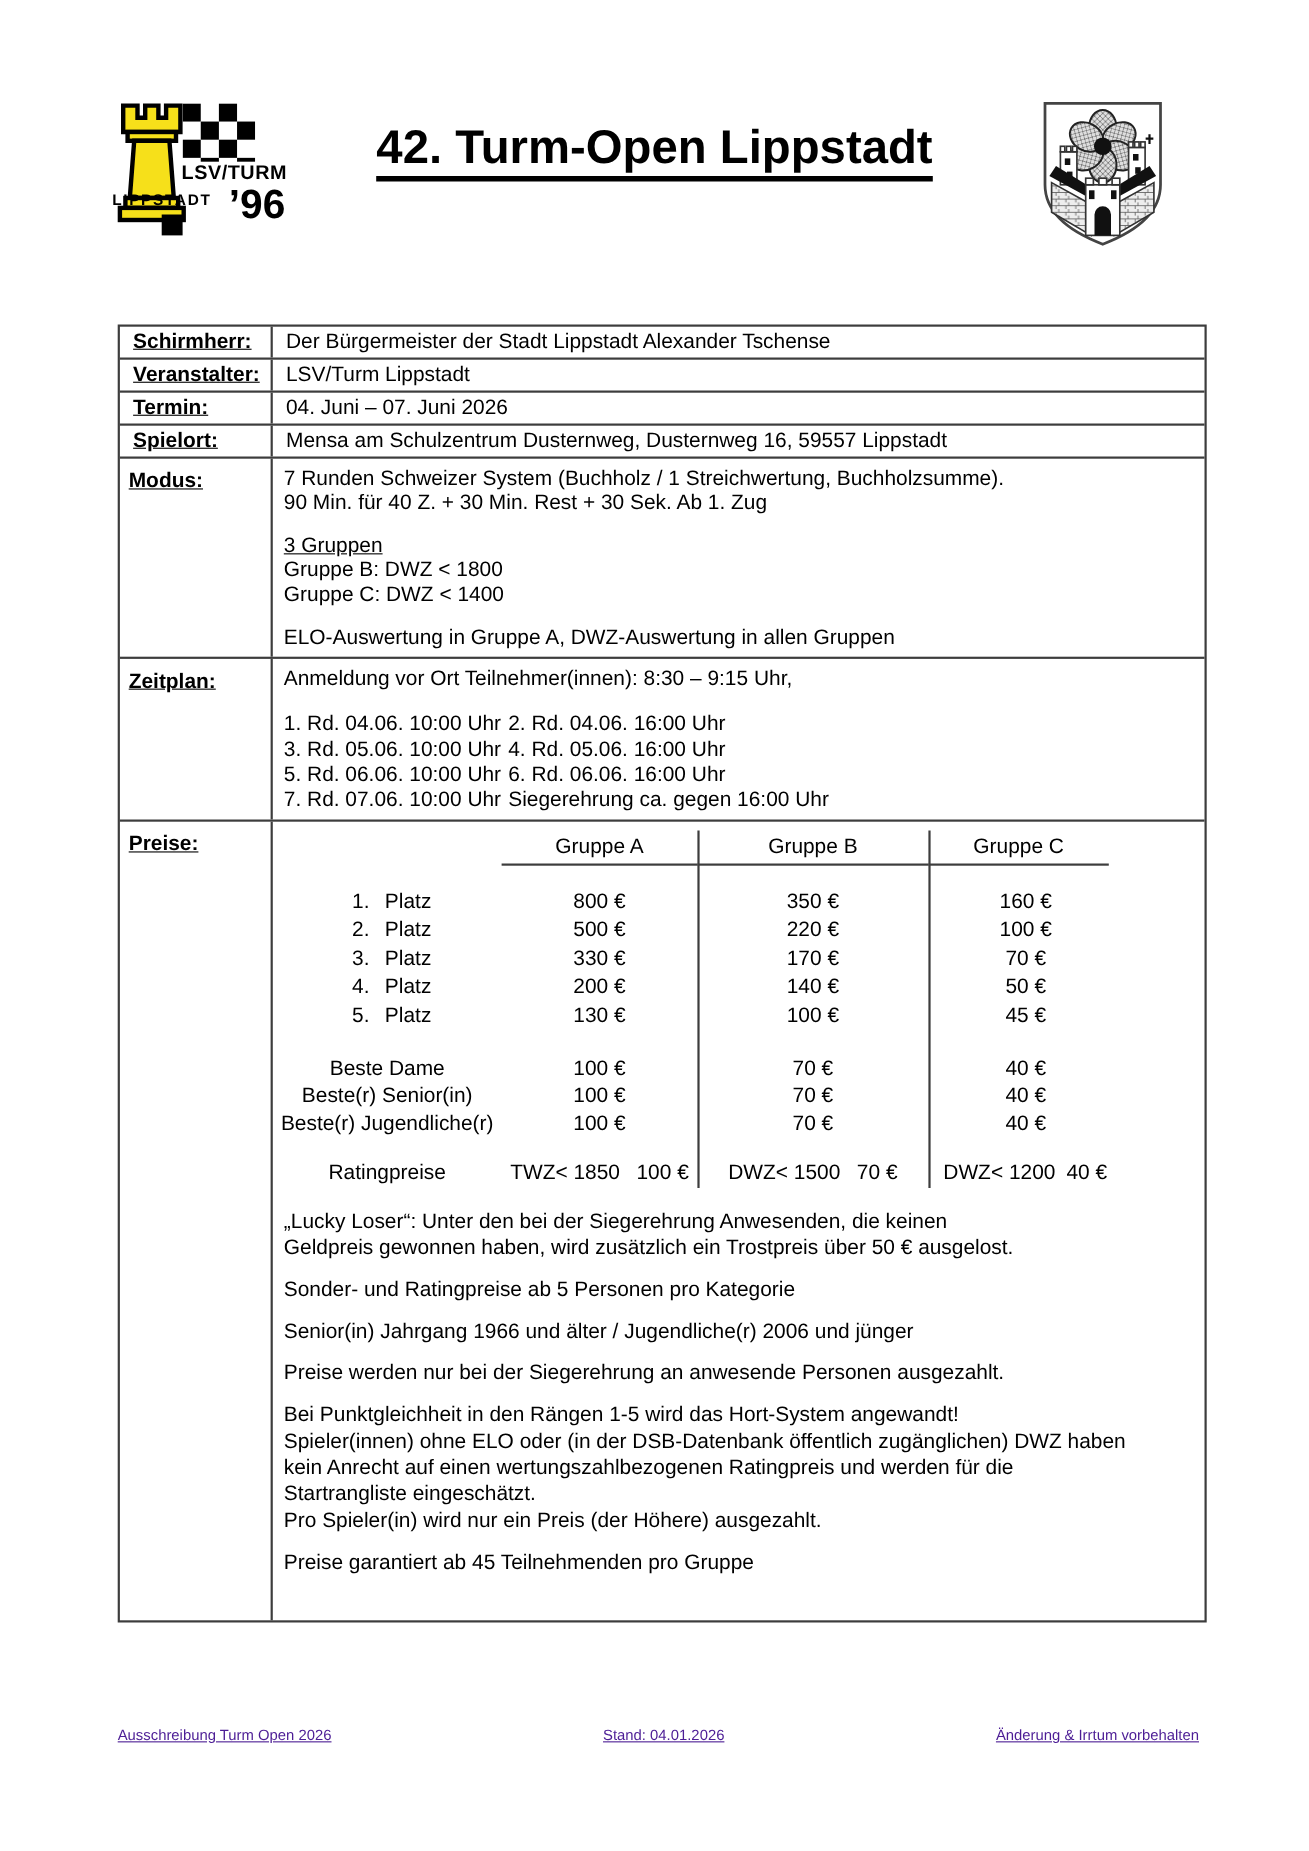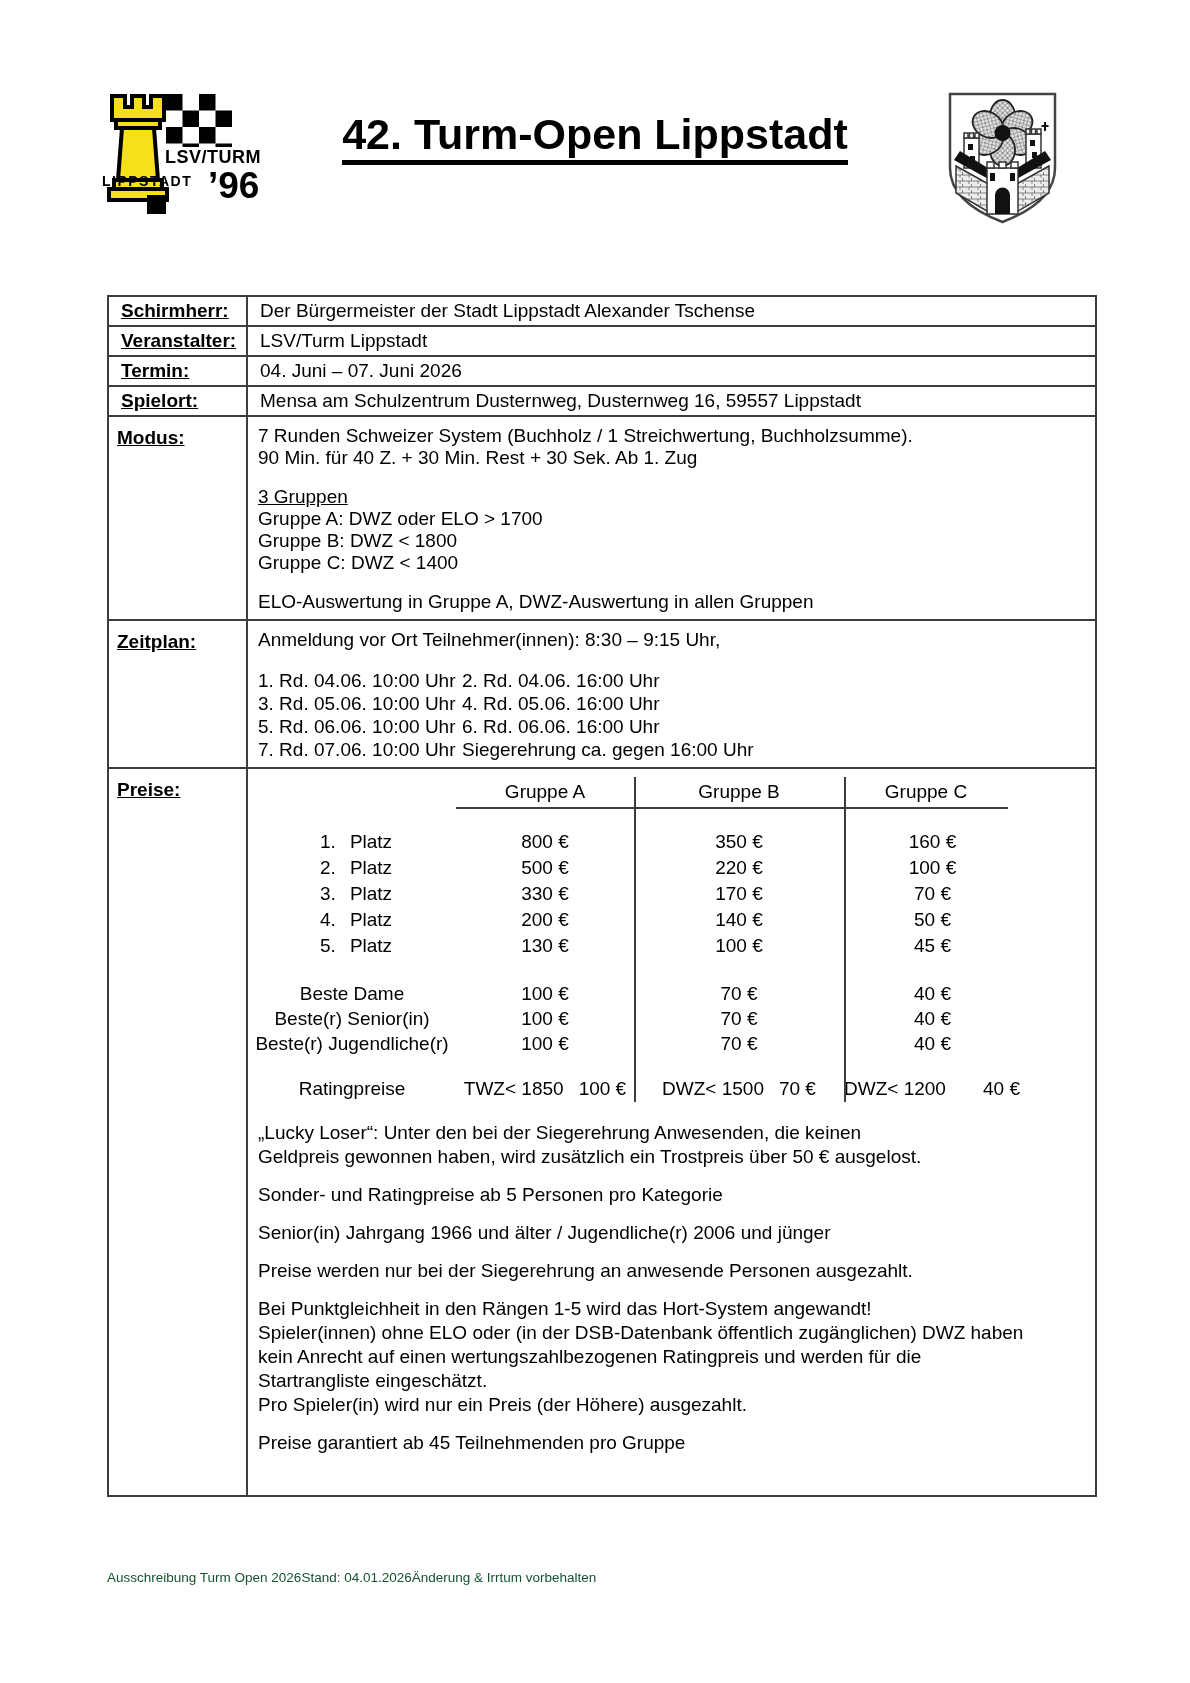--- a/index.html
+++ b/index.html
@@ -65,30 +65,30 @@
   .prow.phead { height:32px; }
   .phead .h { text-align:center; border-bottom:2px solid #3d3d3d; height:32px; line-height:30px; box-sizing:border-box; }
   .phead .h.hc { margin-right:52px; }
   .spacer18 { height:18px; } .spacer20 { height:20px; } .spacer22 { height:22px; }
   .prow.platz { height:26px; } .prow.special { height:25px; } .prow.rating { height:30px; }
   .pcell { text-align:center; }
   .pcell.cc { padding-right:52px;padding-left:13px; }
   .plz { display:flex; justify-content:center; gap:14px; }
   .plz .num { width:24px; text-align:right; }
   .rcell { display:flex; justify-content:center; gap:15px; white-space:nowrap; }
-  .rcell.cc { padding-right:40px; gap:10px;justify-content:space-between; }
+  .rcell.cc { padding-right:40px; gap:10px; }
 
   .note { margin:14px 14px 0 10px; white-space:pre-line; line-height:24px; }
   .note.first { margin-top:17px; }
 
   
   .doc-footer {
     position:absolute; left:107px; right:100px; top:1570px;
-    display:flex; justify-content:flex-start;
-    font-size:13.5px; color:#14532d;
+    display:flex; justify-content:space-between;
+    font-size:13.5px; color:#4c1d95;text-decoration:underline;
   }
 </style>
 </head>
 <body>
 
 <div class="page">
 
   <div class="doc-header">
 
     <div class="logo">
@@ -202,21 +202,20 @@
       <div class="lbl">Spielort:</div>
       <div class="val">Mensa am Schulzentrum Dusternweg, Dusternweg 16, 59557 Lippstadt</div>
     </div>
 
     <div class="trow multi">
       <div class="lbl">Modus:</div>
       <div class="cell-block">
         <div class="mline">7 Runden Schweizer System (Buchholz / 1 Streichwertung, Buchholzsumme).</div>
         <div class="mline">90 Min. für 40 Z. + 30 Min. Rest + 30 Sek. Ab 1. Zug</div>
         <div class="mline mt uline">3 Gruppen</div>
-        <div class="mline">Gruppe A: DWZ oder ELO &gt; 1700</div>
         <div class="mline">Gruppe B: DWZ &lt; 1800</div>
         <div class="mline">Gruppe C: DWZ &lt; 1400</div>
         <div class="mline mt">ELO-Auswertung in Gruppe A, DWZ-Auswertung in allen Gruppen</div>
       </div>
     </div>
 
     <div class="trow multi">
       <div class="lbl">Zeitplan:</div>
       <div class="cell-block">
         <div class="mline">Anmeldung vor Ort Teilnehmer(innen): 8:30 – 9:15 Uhr,</div>

